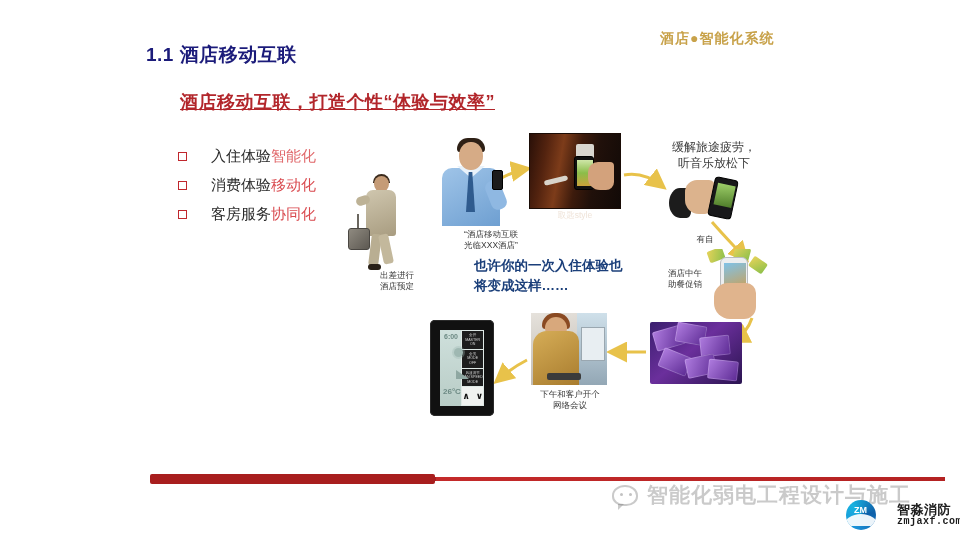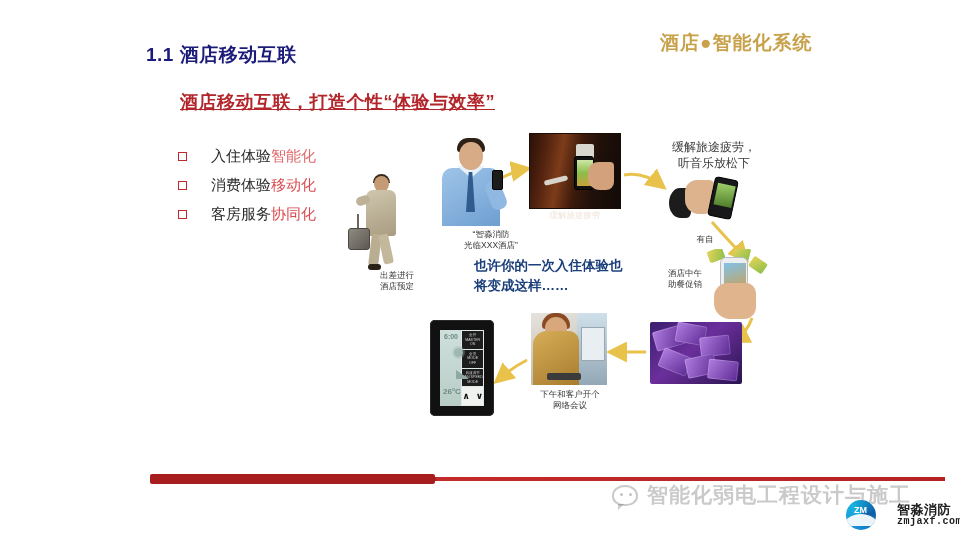--- a/index.html
+++ b/index.html
@@ -7,21 +7,21 @@
     width: 960px; height: 540px;
     background: #ffffff;
     font-family: "Liberation Sans", "DejaVu Sans", sans-serif;
     overflow: hidden;
   }
   .slide { position: relative; width: 960px; height: 540px; background: #fff; }
 
   
   .brand-tag {
     position: absolute; left: 660px; top: 30px;
-    font-size: 19px; font-weight: bold; letter-spacing: 1px;
+    font-size: 14px; font-weight: bold; letter-spacing: 1px;
     color: #c8a24a;
     text-shadow: 0 1px 0 rgba(255,255,255,.6);
     white-space: nowrap;
   }
   .slide-title {
     position: absolute; left: 146px; top: 42px;
     font-size: 19px; font-weight: bold; color: #1b1b7a;
     letter-spacing: .5px; white-space: nowrap;
   }
 
@@ -262,32 +262,32 @@
 
   <div class="photo p2">
     <span class="torso"></span>
       <span class="collar"></span>
       <span class="tie"></span>
     <span class="hair"></span>
       <span class="head"></span>
       <span class="arm"></span>
       <span class="phone"></span>
   </div>
-  <div class="cap" style="left:440px;top:229px;width:102px">“智淼消防
+  <div class="cap" style="left:440px;top:229px;width:102px">“酒店移动互联
 光临XXX酒店”</div>
 
   <div class="photo p3">
     <span class="dpanel"></span>
     <span class="mob">
         <span class="mobscr"></span>
       </span>
     <span class="hand"></span>
       <span class="handle2"></span>
   </div>
-  <div class="cap" style="left:529px;top:210px;width:92px;color:#efe3d8">缓解旅途疲劳</div>
+  <div class="cap" style="left:529px;top:210px;width:92px;color:#efe3d8">取匙style</div>
 
   <div class="cap" style="left:663px;top:140px;width:102px;font-size:12px">缓解旅途疲劳，
 听音乐放松下</div>
   <div class="photo p4">
     <span class="hp"></span>
       <span class="hand2"></span>
     <span class="mp3">
         <span class="mp3s"></span>
       </span>
   </div>

